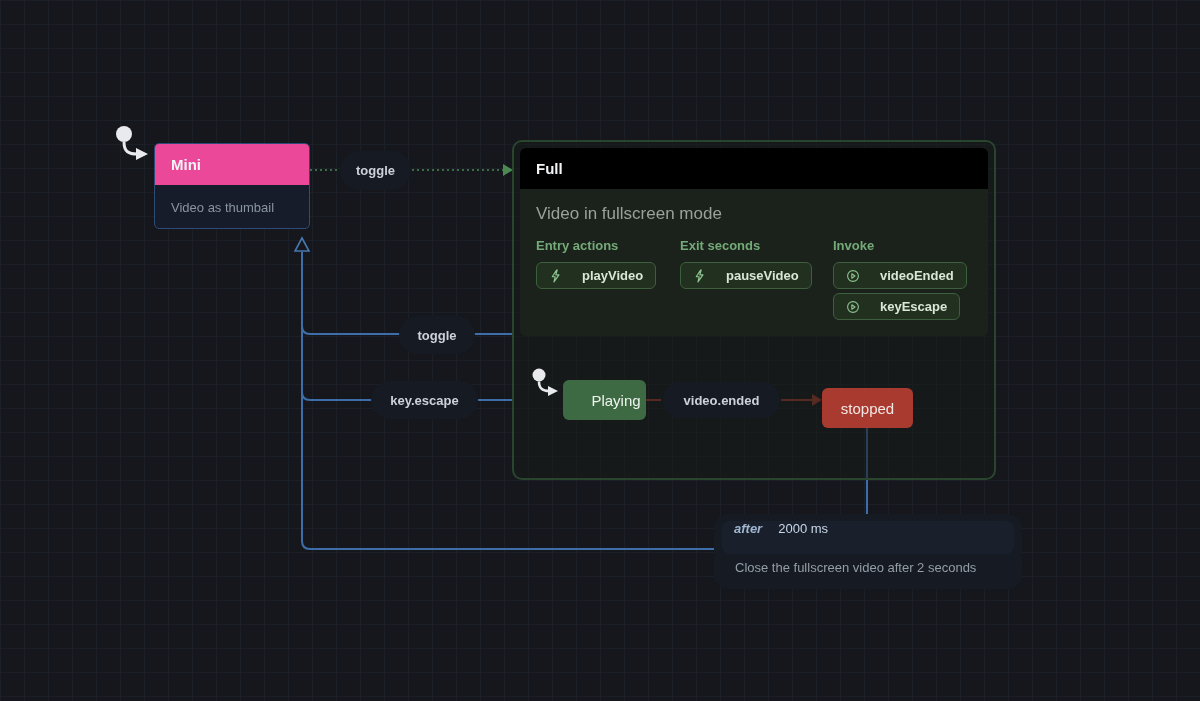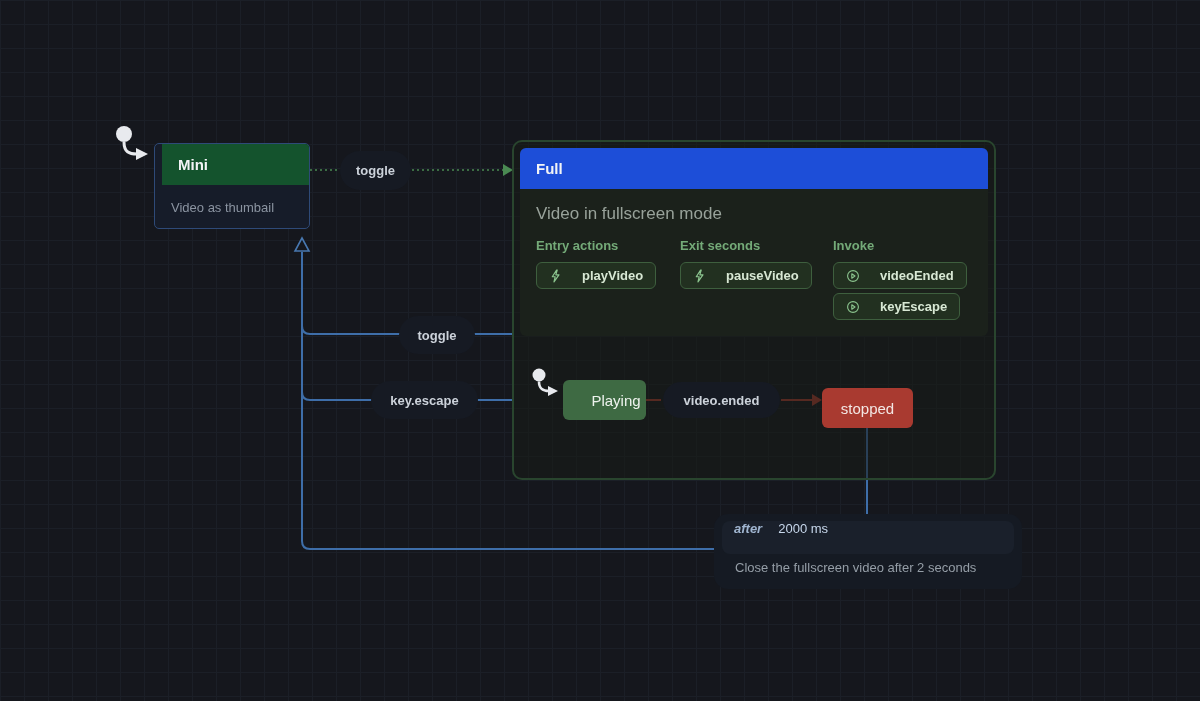--- a/index.html
+++ b/index.html
@@ -19,40 +19,40 @@
 
   .node { position:absolute; z-index:2; }
 
   
   .state-mini {
     left:154px; top:143px; width:156px; height:86px;
     border-radius:5px; overflow:hidden; border:1px solid #2e4a78;
     background:#161c29;
   }
   .state-mini .hdr {
-    height:41px; background:#14532d; display:flex; align-items:center;
-    padding:0 16px; color:#f2f4f6; font-size:15px; font-weight:600;margin-left:7px;
+    height:41px; background:#ec4899; display:flex; align-items:center;
+    padding:0 16px; color:#f2f4f6; font-size:15px; font-weight:600;
   }
   .state-mini .bdy {
     height:44px; display:flex; align-items:center; padding:0 16px;
     color:#8b94a1; font-size:13px;
   }
 
   
   .state-full {
     left:512px; top:140px; width:484px; height:340px;
     border:2px solid #29452e; border-radius:10px;
     background:rgba(23,28,21,0.55);
   }
   .full-content {
     position:absolute; left:6px; top:6px; width:468px; height:188px;
     background:#1b211b; border-radius:6px; overflow:hidden;
   }
   .full-content .hdr {
-    height:41px; background:#1d4ed8; display:flex; align-items:center;
+    height:41px; background:#000000; display:flex; align-items:center;
     padding:0 16px; color:#f2f4f6; font-size:15px; font-weight:600;
   }
   .full-desc {
     position:absolute; left:16px; top:56px;
     color:#98a29a; font-size:17px;
   }
   .col { position:absolute; top:90px; }
   .col-entry  { left:16px; }
   .col-exit   { left:160px; }
   .col-invoke { left:313px; }

